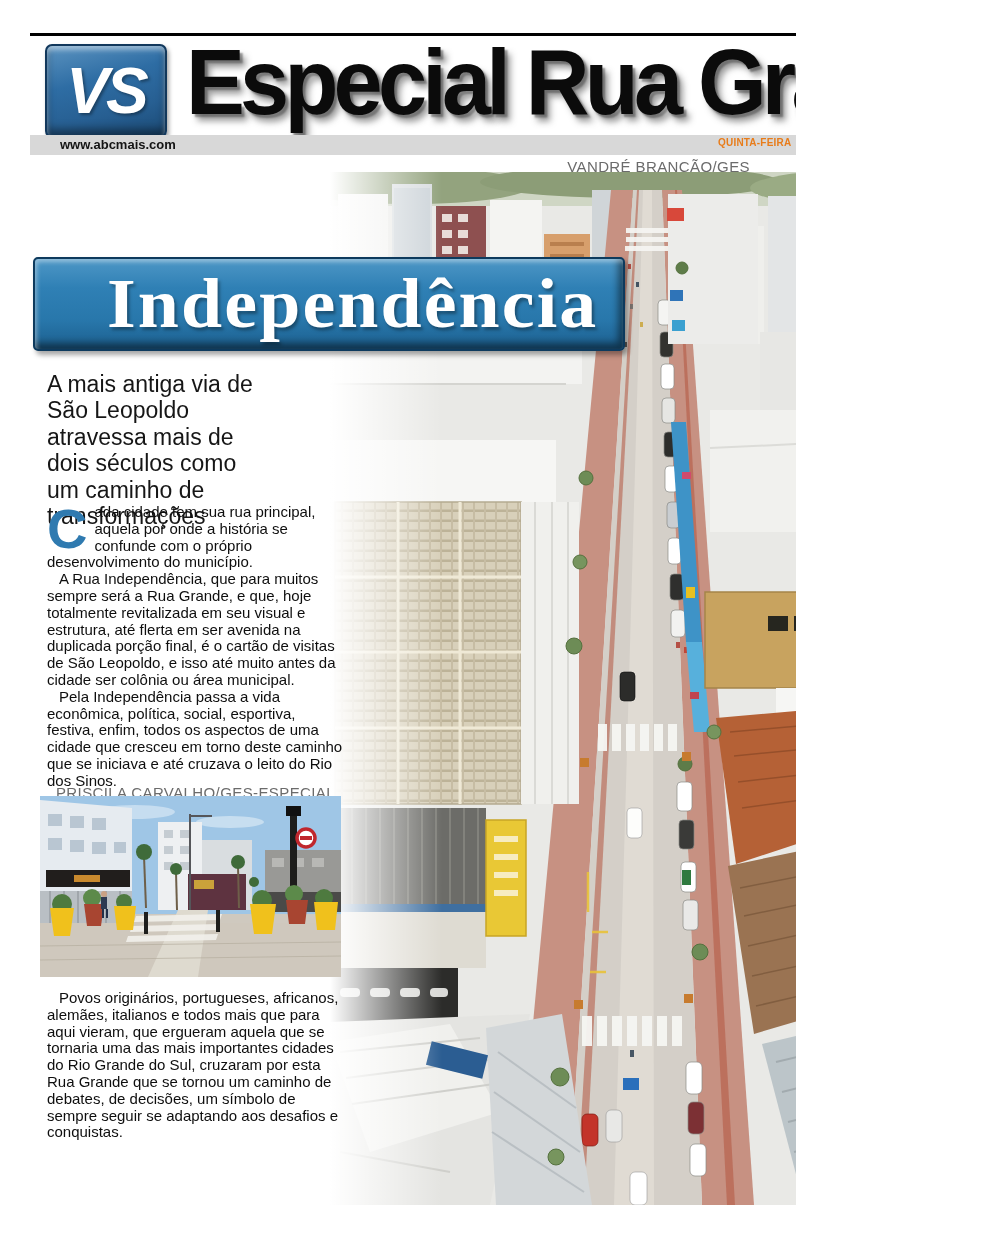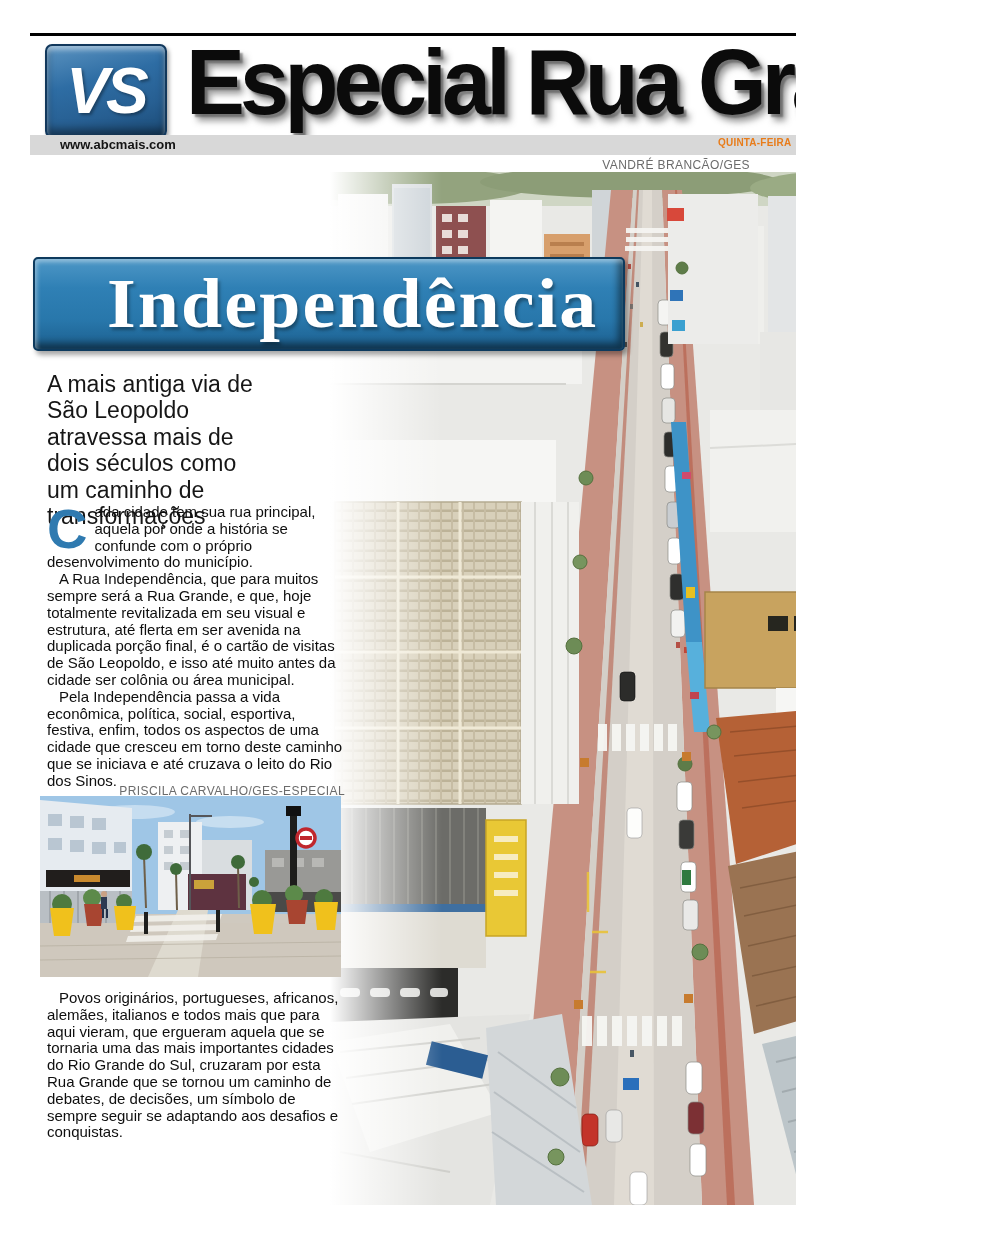--- a/index.html
+++ b/index.html
@@ -19,21 +19,21 @@
     font-weight:bold;font-size:92px;line-height:1;letter-spacing:-5px;color:#0b0b0b;
     transform:scaleX(.96);transform-origin:left top;
     text-shadow:3px 3px 2px rgba(70,70,70,.55),6px 7px 7px rgba(60,60,60,.5);}
 
   
   .datebar{position:absolute;left:30px;top:135px;width:930px;height:20px;background:#d8d8d8;z-index:6;}
   .website{position:absolute;left:30px;top:2px;font-weight:bold;font-size:13px;color:#141414;}
   .weekday{position:absolute;left:688px;top:2px;font-weight:bold;font-size:10px;color:#e87c1a;letter-spacing:.2px;}
   .dateline{position:absolute;right:8px;top:1px;font-size:15px;color:#4d7c0f;}
 
-  .credit{font-size:12px;color:#6b6b6b;letter-spacing:.4px;}
+  .credit{font-size:15px;color:#6b6b6b;letter-spacing:.4px;}
   .main-credit{position:absolute;right:46px;top:158px;text-align:right;z-index:6;}
 
   
   .aerial{position:absolute;left:330px;top:172px;width:646px;height:1033px;z-index:1;}
   .aerial svg{display:block;}
 
   
   .headline-l1{position:absolute;left:44px;top:176px;z-index:5;font-family:"Liberation Serif",serif;
     font-weight:bold;font-size:78px;line-height:1;color:#0d0d0d;letter-spacing:-1px;}
   .headline-box{position:absolute;left:33px;top:257px;width:592px;height:94px;z-index:5;border-radius:5px;
@@ -48,21 +48,21 @@
   
   .subheadline{position:absolute;left:47px;top:371px;width:218px;z-index:4;
     font-size:23px;line-height:1.15;color:#161616;}
   .bodycol{position:absolute;z-index:4;font-size:15px;line-height:16.8px;color:#0e0e0e;}
   .col1{left:47px;top:504px;width:297px;}
   .col2{left:47px;top:990px;width:299px;}
   .bodycol p{margin:0;}
   .bodycol p.indent{text-indent:12px;}
   .dropcap{float:left;font-size:56px;line-height:46px;font-weight:bold;color:#2f7ab0;
     padding:2px 7px 0 0;}
-  .inset-credit{position:absolute;left:44px;top:784px;width:301px;text-align:right;z-index:4;}
+  .inset-credit{position:absolute;left:34px;top:784px;width:301px;text-align:right;z-index:4;}
   .inset-photo{position:absolute;left:40px;top:796px;width:301px;height:181px;z-index:4;}
 </style>
 </head>
 <body>
 
 <div class="page">
 
   <div class="top-rule"></div>
 
   <div class="vs-logo">

